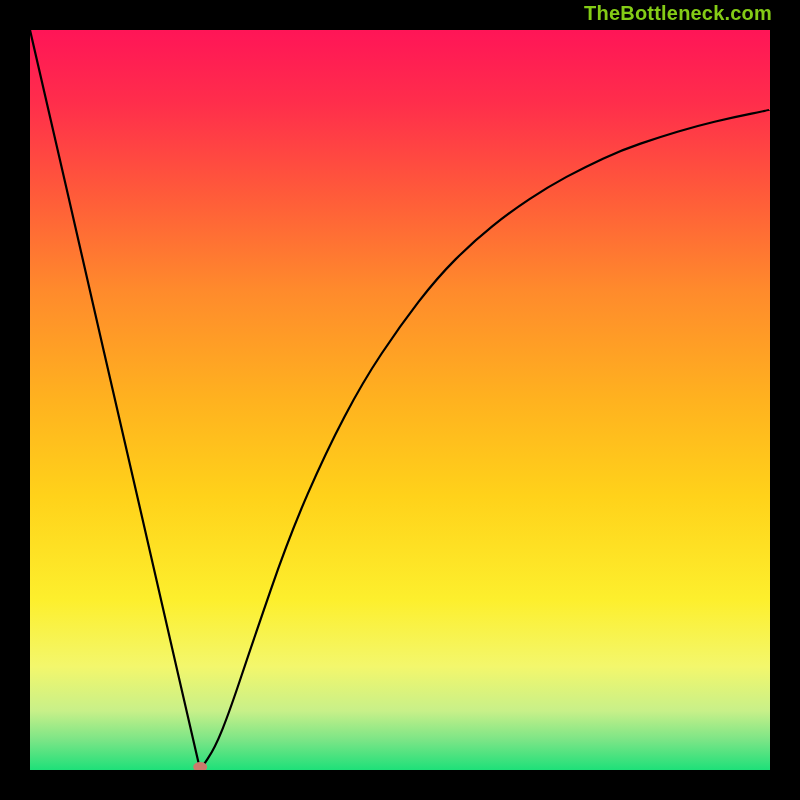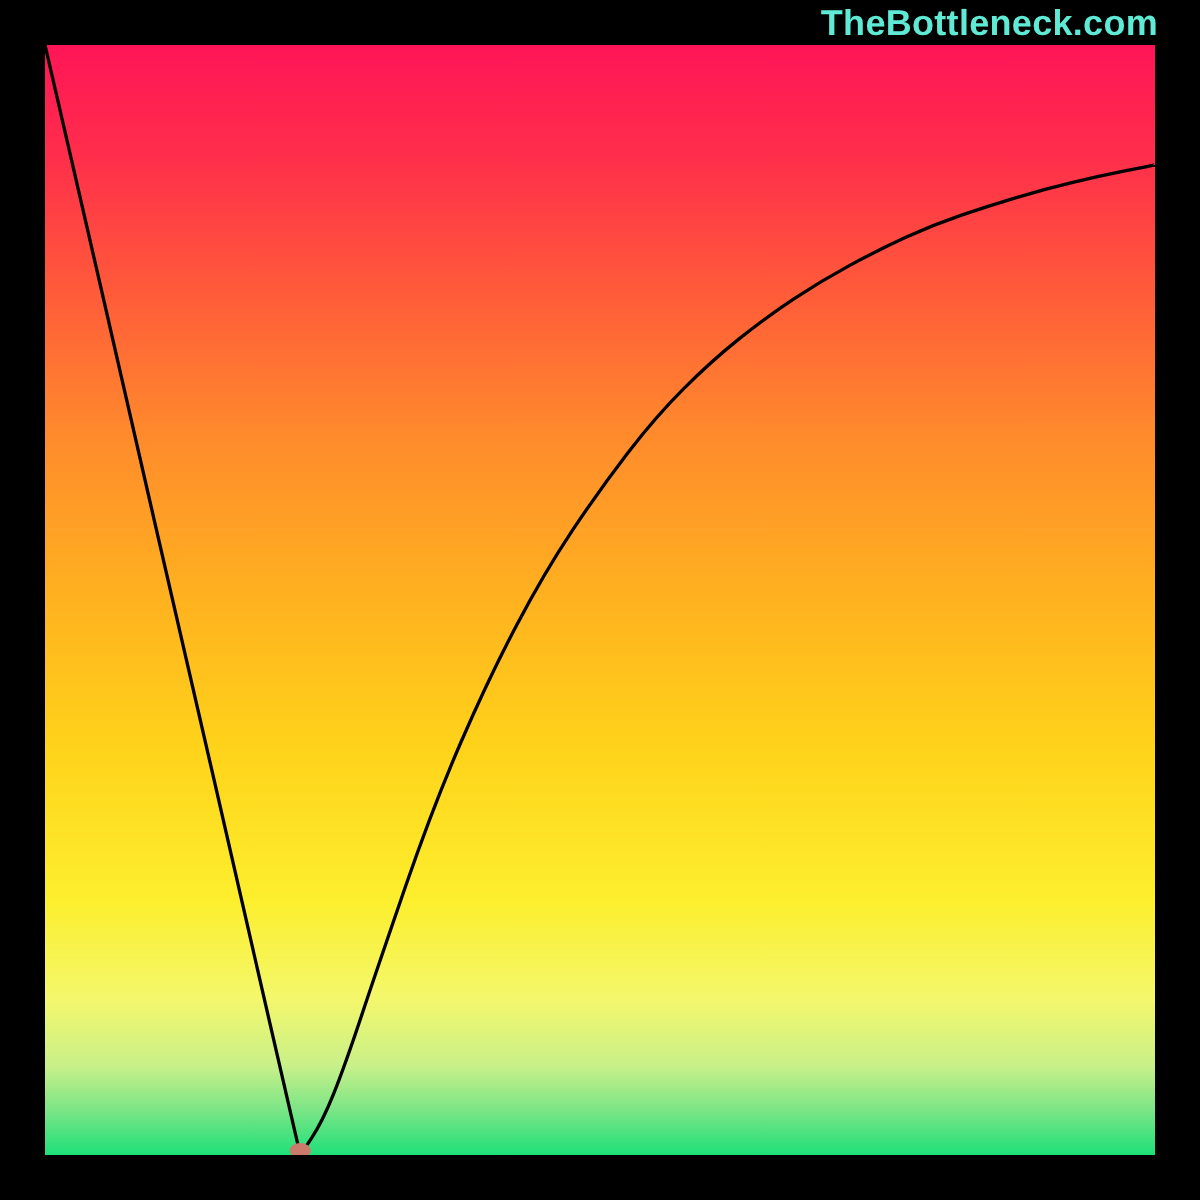--- a/index.html
+++ b/index.html
@@ -23,23 +23,23 @@
     left: 0;
     top: 0;
     width: 740px;
     height: 740px;
   }
   .watermark {
     position: absolute;
     top: 2px;
     right: 28px;
     font-family: Arial, Helvetica, sans-serif;
-    font-size: 24px;
+    font-size: 20px;
     font-weight: bold;
-    color: #5eead4;
+    color: #84cc16;
     letter-spacing: 0.2px;
   }
   .curve {
     fill: none;
     stroke: #000;
     stroke-width: 2.2;
   }
   .marker {
     fill: #cb7a6c;
   }

